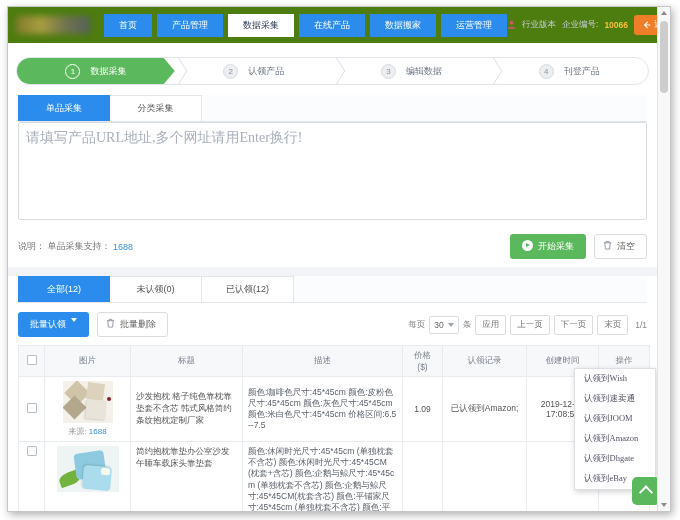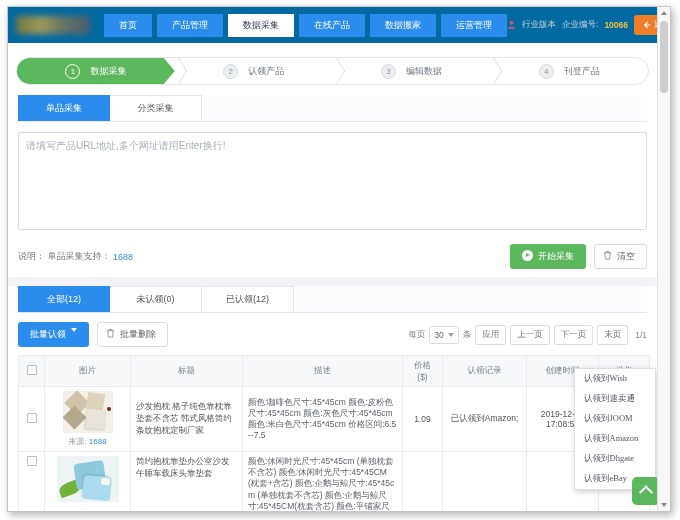--- a/index.html
+++ b/index.html
@@ -9,21 +9,21 @@
     width: 680px; height: 520px; overflow: hidden;
   }
   .window {
     position: relative; width: 664px; height: 506px; margin: 6px 7px;
     border: 1px solid #c6c6c6; box-shadow: 2px 3px 8px rgba(0,0,0,.3);
     background: #fff; display: flex; overflow: hidden;
   }
   .main { width: 651px; overflow: hidden; position: relative; }
 
   
-  .navbar { height: 36px; background: #0369a1; display: flex; align-items: center; padding: 0 8px; }
+  .navbar { height: 36px; background: #4d7c0f; display: flex; align-items: center; padding: 0 8px; }
   .logo-blur { width: 74px; height: 18px; border-radius: 2px; flex: none;
     background: linear-gradient(90deg,#8a7a30,#baa44a,#77725a,#555c66); filter: blur(3px); opacity: .85; }
   .nav-menu { display: flex; margin-left: 14px; gap: 5px; }
   .nav-item { background: #2b8ced; color: #fff; font-size: 9px; padding: 5px 15px; cursor: pointer; white-space: nowrap; }
   .nav-item.active { background: #ffffff; color: #27344d; }
   .nav-right { margin-left: auto; display: flex; align-items: center; gap: 6px; color: #c8d0dd; font-size: 8.5px; white-space: nowrap; }
   .company-num { color: #f5c23c; font-weight: bold; }
   .back-btn { background: #f07d27; color: #fff; border: none; border-radius: 3px;
     padding: 4px 9px; font-size: 8.5px; display: flex; align-items: center; gap: 3px; cursor: pointer; }
 
@@ -44,22 +44,22 @@
   .content { padding: 0 10px; }
 
   
   .tabbar { display: flex; border-bottom: 1px solid #e3e6ea; background: #fbfcfd; }
   .tab { padding: 6px 0; width: 92px; text-align: center; font-size: 9px; color: #555;
     background: #fff; border: 1px solid #e3e6ea; border-bottom: none; cursor: pointer; }
   .tab + .tab { border-left: none; }
   .tab.active { background: #2b8ced; color: #fff; border-color: #2b8ced; }
 
   
-  .url-box { width: 100%; height: 98px; margin-top: 10px; border: 1px solid #d8dde3; resize: none;
-    font-family: Liberation Sans, sans-serif; font-size: 10px; padding: 6px 7px; color: #555; border-radius: 2px; }
+  .url-box { width: 100%; height: 98px; border: 1px solid #d8dde3; resize: none;
+    font-family: Liberation Serif, serif; font-size: 14px; padding: 6px 7px; color: #555; border-radius: 2px; }
   .url-box::placeholder { color: #a9b0ba; }
   .note-row { display: flex; align-items: center; margin: 10px 0 8px; font-size: 9px; color: #777; }
   .link { color: #3a8ee6; text-decoration: none; cursor: pointer; }
   .note-row .btns { margin-left: auto; display: flex; gap: 8px; }
   .btn { display: inline-flex; gap: 5px; font-size: 9px; border-radius: 3px;
     padding: 5px 11px; cursor: pointer; border: 1px solid transparent; white-space: nowrap; }
   .btn.green { background: #5cb85c; color: #fff; }
   .btn.white { background: #fff; border-color: #d9dde2; color: #666; padding-left: 8px; }
   .btn.blue  { background: #2b8ced; color: #fff; }
   .play-ico { width: 11px; height: 11px; border-radius: 50%; background: #fff; position: relative; display: inline-block; }

